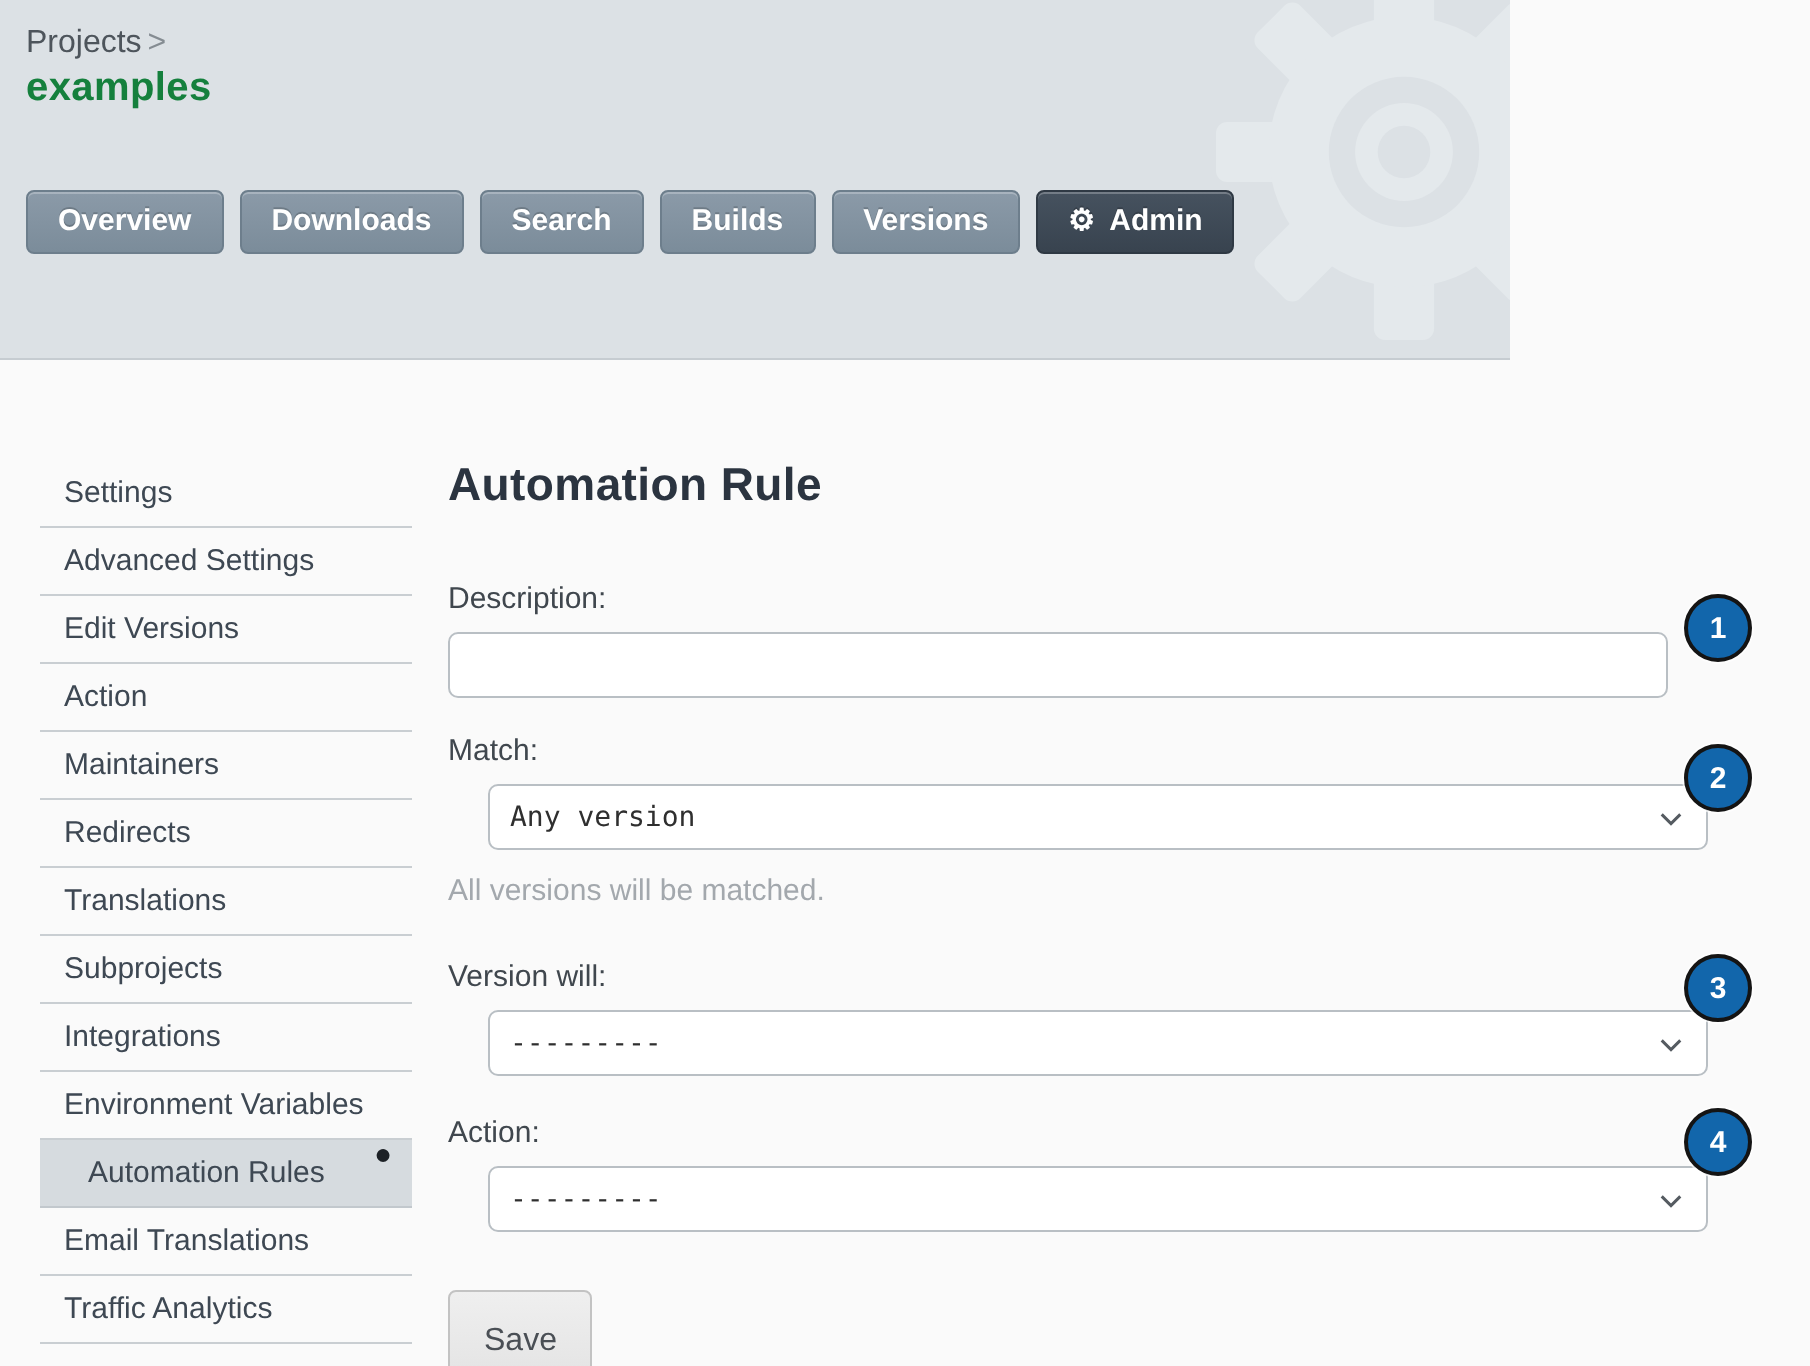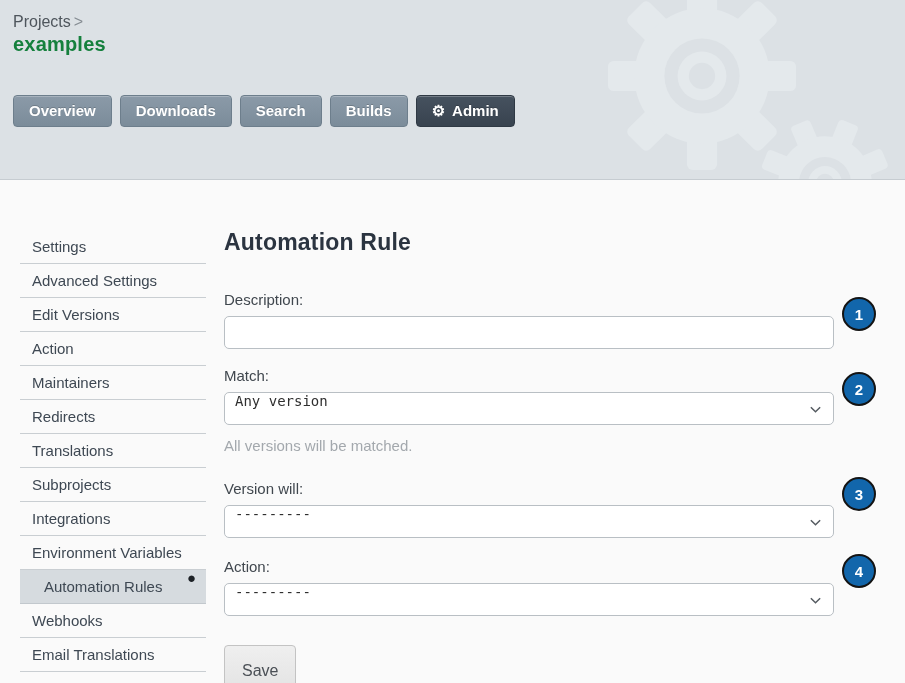--- a/index.html
+++ b/index.html
@@ -9,21 +9,21 @@
     overflow: hidden;
     position: relative;
     background: #fafafa;
     font-family: "Liberation Sans", sans-serif;
     color: #40474e;
   }
 
   
   .header {
     position: absolute; left: 0; top: 0;
-    width: 905px; height: 180px;
+    width: 755px; height: 180px;
     background: #dce1e5;
     border-bottom: 1px solid #c6ccd1;
     overflow: hidden;
   }
   .gear-bg { position: absolute; }
   .gear-big   { left: 608px; top: -18px; width: 188px; height: 188px; }
   .gear-small { left: 760px; top: 118px; width: 130px; height: 130px; }
 
   .breadcrumb {
     position: absolute; left: 13px; top: 13px;
@@ -91,25 +91,25 @@
     width: 610px; height: 33px;
     border: 1px solid #b9bfc4; border-radius: 5px;
     background: #ffffff; padding: 0 10px;
     font-size: 14px; font-family: "DejaVu Sans Mono", monospace;
     color: #333; outline: none;
   }
   .select-box {
     width: 610px; height: 33px;
     border: 1px solid #b9bfc4; border-radius: 5px;
     background: #ffffff;
-    display: flex; align-items: flex-start;
+    display: flex; align-items: center;
     padding: 0 10px;
     font-size: 14px; font-family: "DejaVu Sans Mono", monospace;
     color: #2f2f2f;
-    position: relative; cursor: pointer;
+    position: relative; cursor: pointer; margin-left: 20px;
   }
   .select-box .chevron {
     position: absolute; right: 11px; top: 10px;
     width: 13px; height: 13px; color: #555b61;
   }
   .help-text { font-size: 15px; color: #a3a8ad; }
 
   .mb18 { margin-bottom: 18px; }
   .mb12 { margin-bottom: 12px; }
   .mb26 { margin-bottom: 26px; }
@@ -188,20 +188,21 @@
   <div class="breadcrumb">
     <a>Projects</a><span class="sep">&gt;</span>
   </div>
   <div class="project-title">examples</div>
 
   <div class="tabs">
     <div class="tab">Overview</div>
     <div class="tab">Downloads</div>
     <div class="tab">Search</div>
     <div class="tab">Builds</div>
+    <div class="tab">Versions</div>
     <div class="tab active">
       <span class="gear-glyph">⚙</span>
       <span>Admin</span>
     </div>
   </div>
 </div>
 
 <div class="sidebar">
   <div class="side-item">
       <span>Settings</span>
@@ -230,23 +231,20 @@
   <div class="side-item">
       <span>Integrations</span>
     </div>
   <div class="side-item">
       <span>Environment Variables</span>
     </div>
   <div class="side-item active">
     <span>Automation Rules</span>
     <span class="dot">●</span>
   </div>
-  <div class="side-item">
-      <span>Webhooks</span>
-    </div>
   <div class="side-item">
       <span>Email Translations</span>
     </div>
   <div class="side-item">
       <span>Traffic Analytics</span>
     </div>
 </div>
 
 <div class="main">
   <h1 class="page-title">Automation Rule</h1>

